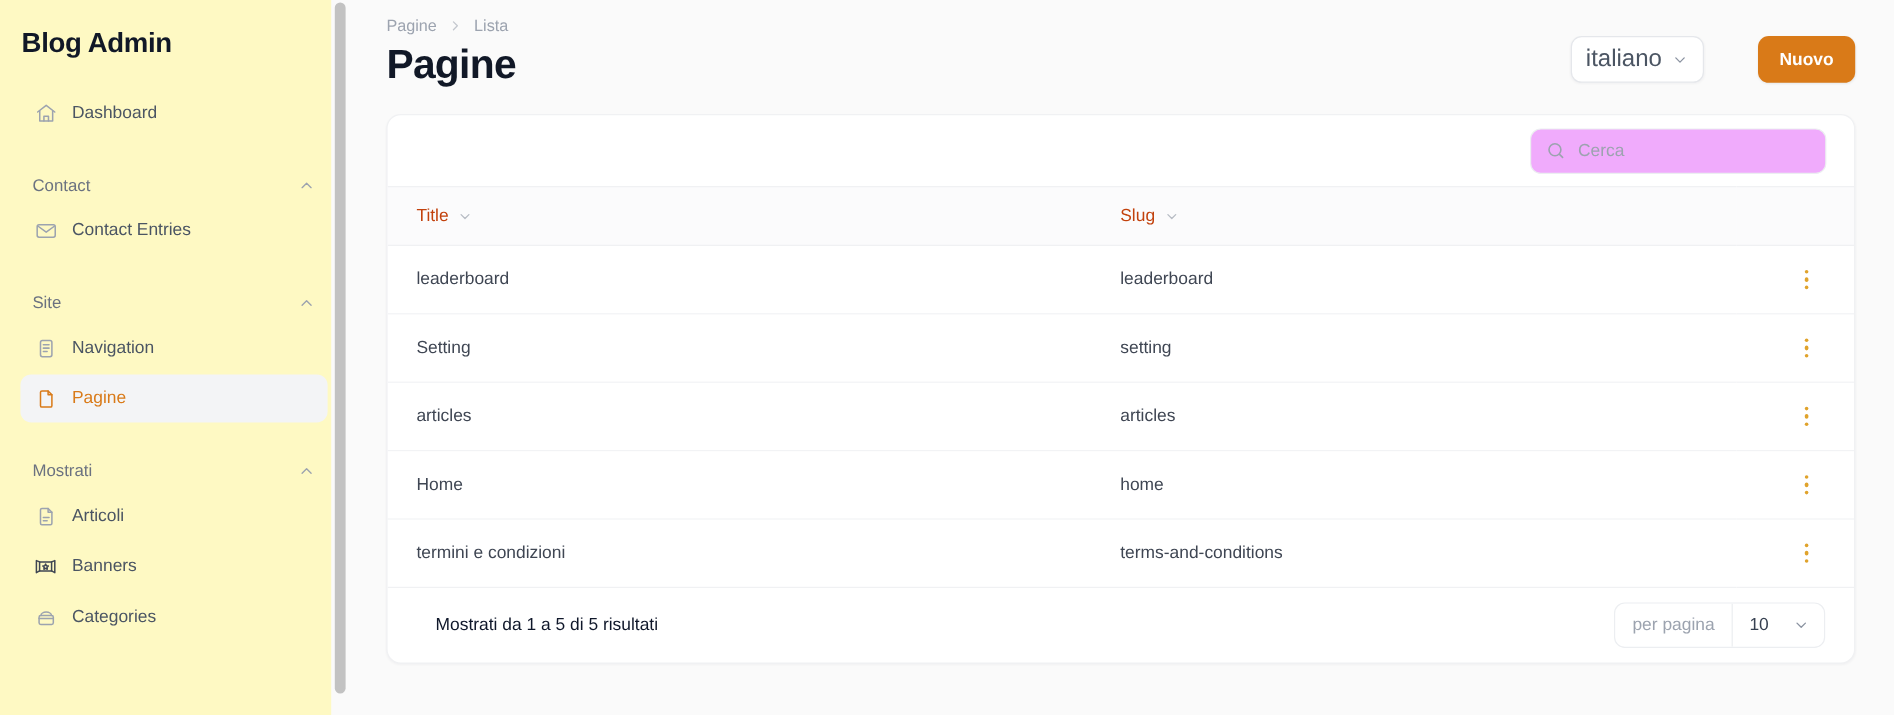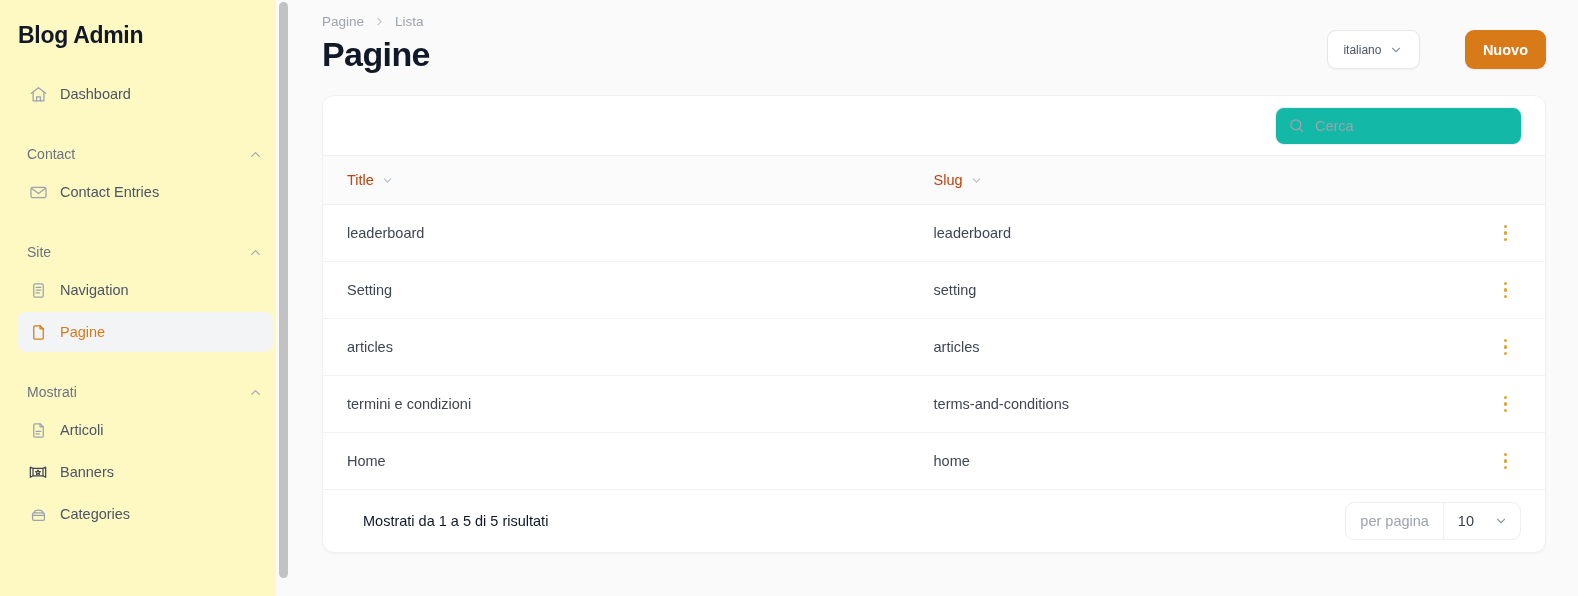--- a/index.html
+++ b/index.html
@@ -85,21 +85,21 @@
     font-size: 34px; font-weight: bold; color: #111827;
     letter-spacing: -0.6px;
     margin-top: 6px;
   }
   .topbar-right { display: flex; align-items: center; gap: 13px; padding-top: 16px; }
   .lang-select {
     height: 39px; min-width: 93px;
     background: #fff; border: 1px solid #e5e7eb; border-radius: 9px;
     display: flex; align-items: center; justify-content: center; gap: 8px;
     padding: 0 12px;
-    font-size: 12px; color: #4b5563;
+    font-size: 20px; color: #4b5563;
     cursor: pointer;
     box-shadow: 0 1px 2px rgba(16,24,40,0.04);
   }
   .lang-select .chev { color: #8b93a1; display: flex; }
   .btn-primary {
     height: 39px; padding: 0 18px;
     background: #d97a18; color: #fff;
     border: none; border-radius: 9px;
     font-size: 14.5px; font-weight: bold;
     font-family: "Liberation Sans", sans-serif;
@@ -120,21 +120,21 @@
   .card-toolbar {
     height: 59px;
     display: flex; align-items: center; justify-content: flex-end;
     padding: 0 23px;
   }
   .search-wrap {
     width: 247px; height: 38px;
     border: 1px solid #eceef1; border-radius: 9px;
     display: flex; align-items: center;
     padding: 0 12px;
-    background: #14b8a6;
+    background: #f0abfc;
   }
   .search-wrap .sicon { color: #9ca3af; display: flex; margin-right: 10px; }
   .search-wrap input {
     border: none; outline: none; flex: 1 1 auto;
     font-size: 14.5px; color: #374151;
     font-family: "Liberation Sans", sans-serif;
     background: transparent;
   }
   .search-wrap input::placeholder { color: #9ca3af; }
 
@@ -401,33 +401,33 @@
             <td>articles</td>
             <td class="cell-act">
               <span class="dots">
                   <i></i>
                   <i></i>
                   <i></i>
                 </span>
             </td>
           </tr>
           <tr>
+            <td>Home</td>
+            <td>home</td>
+            <td class="cell-act">
+              <span class="dots">
+                  <i></i>
+                  <i></i>
+                  <i></i>
+                </span>
+            </td>
+          </tr>
+          <tr>
             <td>termini e condizioni</td>
             <td>terms-and-conditions</td>
-            <td class="cell-act">
-              <span class="dots">
-                  <i></i>
-                  <i></i>
-                  <i></i>
-                </span>
-            </td>
-          </tr>
-          <tr>
-            <td>Home</td>
-            <td>home</td>
             <td class="cell-act">
               <span class="dots">
                   <i></i>
                   <i></i>
                   <i></i>
                 </span>
             </td>
           </tr>
         </tbody>
       </table>

